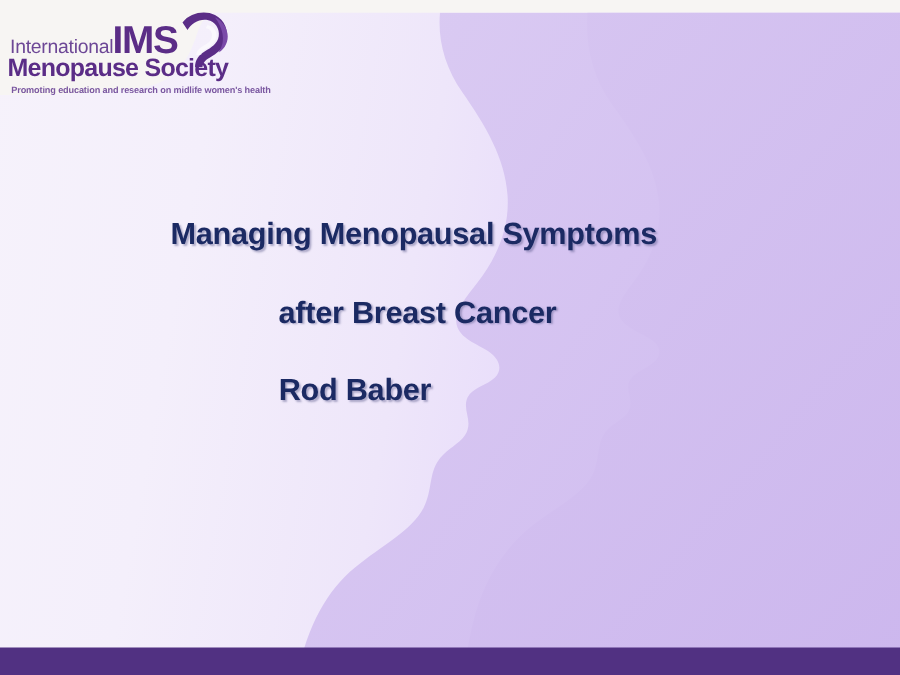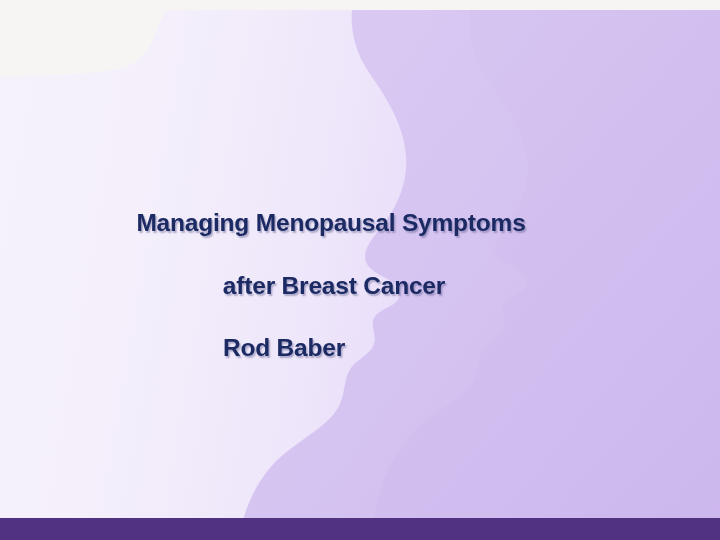--- a/index.html
+++ b/index.html
@@ -120,21 +120,20 @@
     white-space: nowrap;
   }
 
   
   .title-block {
     position: absolute;
     left: 0;
     top: 176px;
     width: 720px;
     text-align: center;
-    margin-top: 35px;
   }
   .title-line {
     font-size: 24.5px;
     font-weight: bold;
     color: #1b2a63;
     line-height: 1;
     letter-spacing: -0.2px;
     text-shadow: 1.5px 1.5px 1.6px rgba(90,90,140,0.45);
     white-space: nowrap;
   }
@@ -205,20 +204,44 @@
     </svg>
   </div>
 
   <svg class="logo-notch" viewBox="0 0 200 92">
     <path d="M0,0 L200,0 L200,12
              C176,12 166,22 160,38
              C154,56 146,74 124,80
              C104,86 40,88 0,88 Z" fill="#f7f5f3"></path>
   </svg>
 
+  <div class="logo">
+    <div class="logo-line1">International</div>
+    <div class="logo-ims">IMS</div>
+
+    <svg class="logo-mark" viewBox="0 0 44 46">
+      <path d="M4,10 C10,2 22,0 30,4 C38,8 41,17 39,24
+               C37,31 31,35 26,38 C22,40 20,43 20,46
+               L14,46 C14,40 17,36 22,33
+               C27,30 32,27 33,21
+               C34,15 30,9 24,8
+               C17,7 11,11 8,16 Z" fill="#5b2d87"></path>
+      <path d="M24,12 C29,13 32,17 31,22
+               C30,26 27,29 23,31
+               C20,32.5 19,34 19,36
+               L15,36 C15,33 17,31 20,29
+               C24,27 27,25 27.5,21
+               C28,17.5 26,14.5 22.5,14.5 Z" fill="#ffffff" opacity="0.55"></path>
+      <path d="M30,6 C35,8 39,13 40,19 C41,25 38,31 33,34
+               C36,29 37,24 36,19 C35,14 33,10 30,6 Z" fill="#7a4aa8"></path>
+    </svg>
+
+    <div class="logo-line2">Menopause Society</div>
+    <div class="logo-tagline">Promoting education and research on midlife women's health</div>
+  </div>
 
   <div class="title-block">
     <div class="title-line tl-1">Managing Menopausal Symptoms</div>
     <div class="title-line tl-2">after Breast Cancer</div>
     <div class="title-line tl-3">Rod Baber</div>
   </div>
 
   <div class="bottom-bar"></div>
 
 </div>

